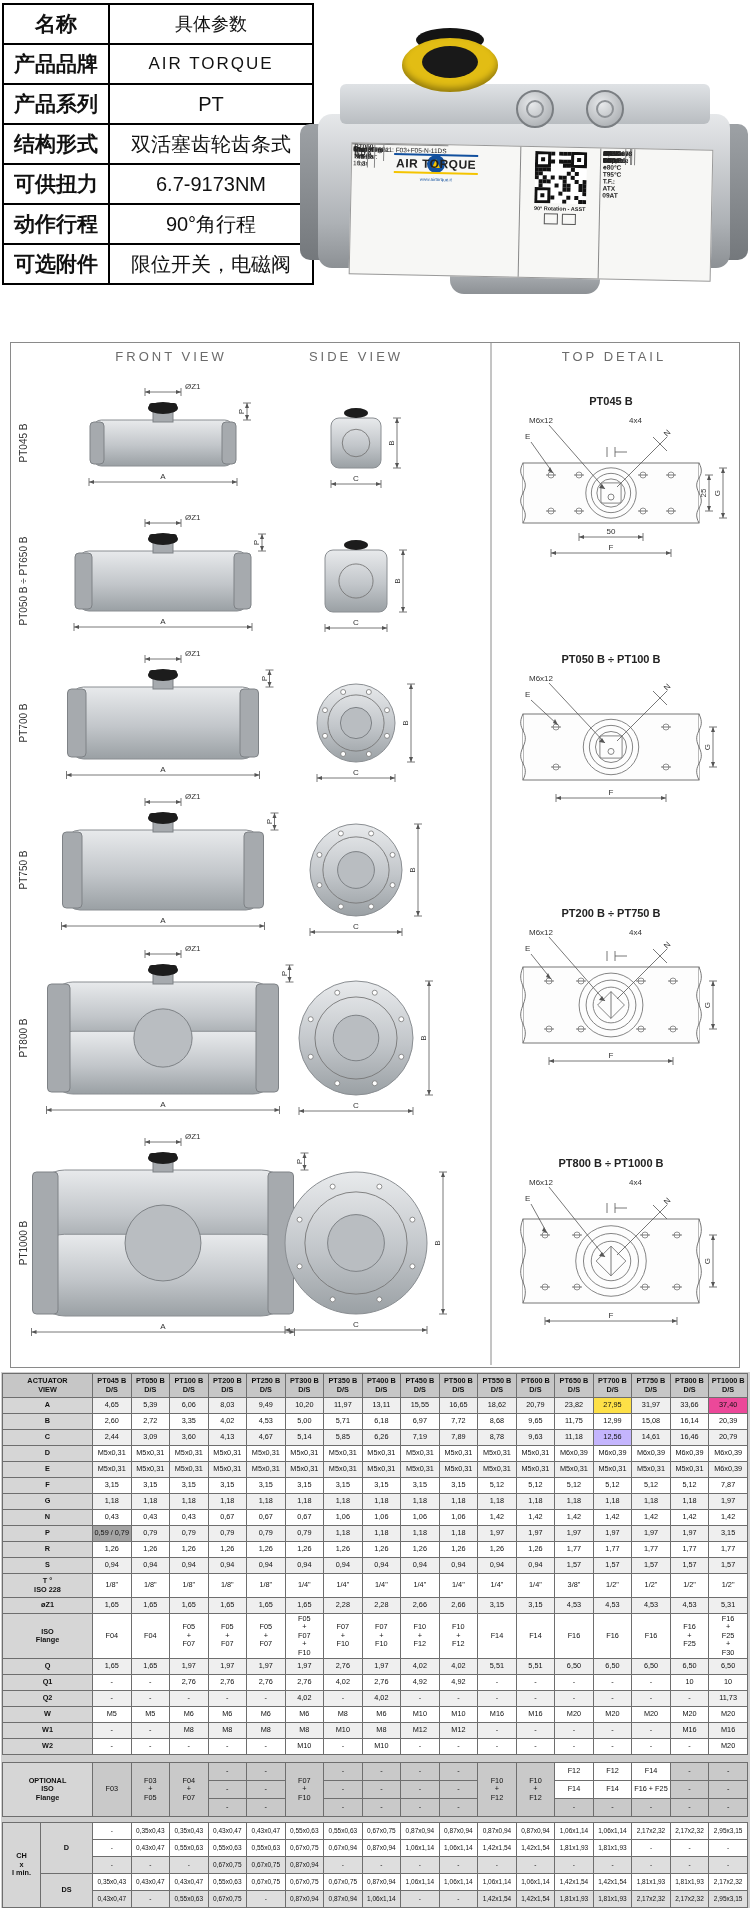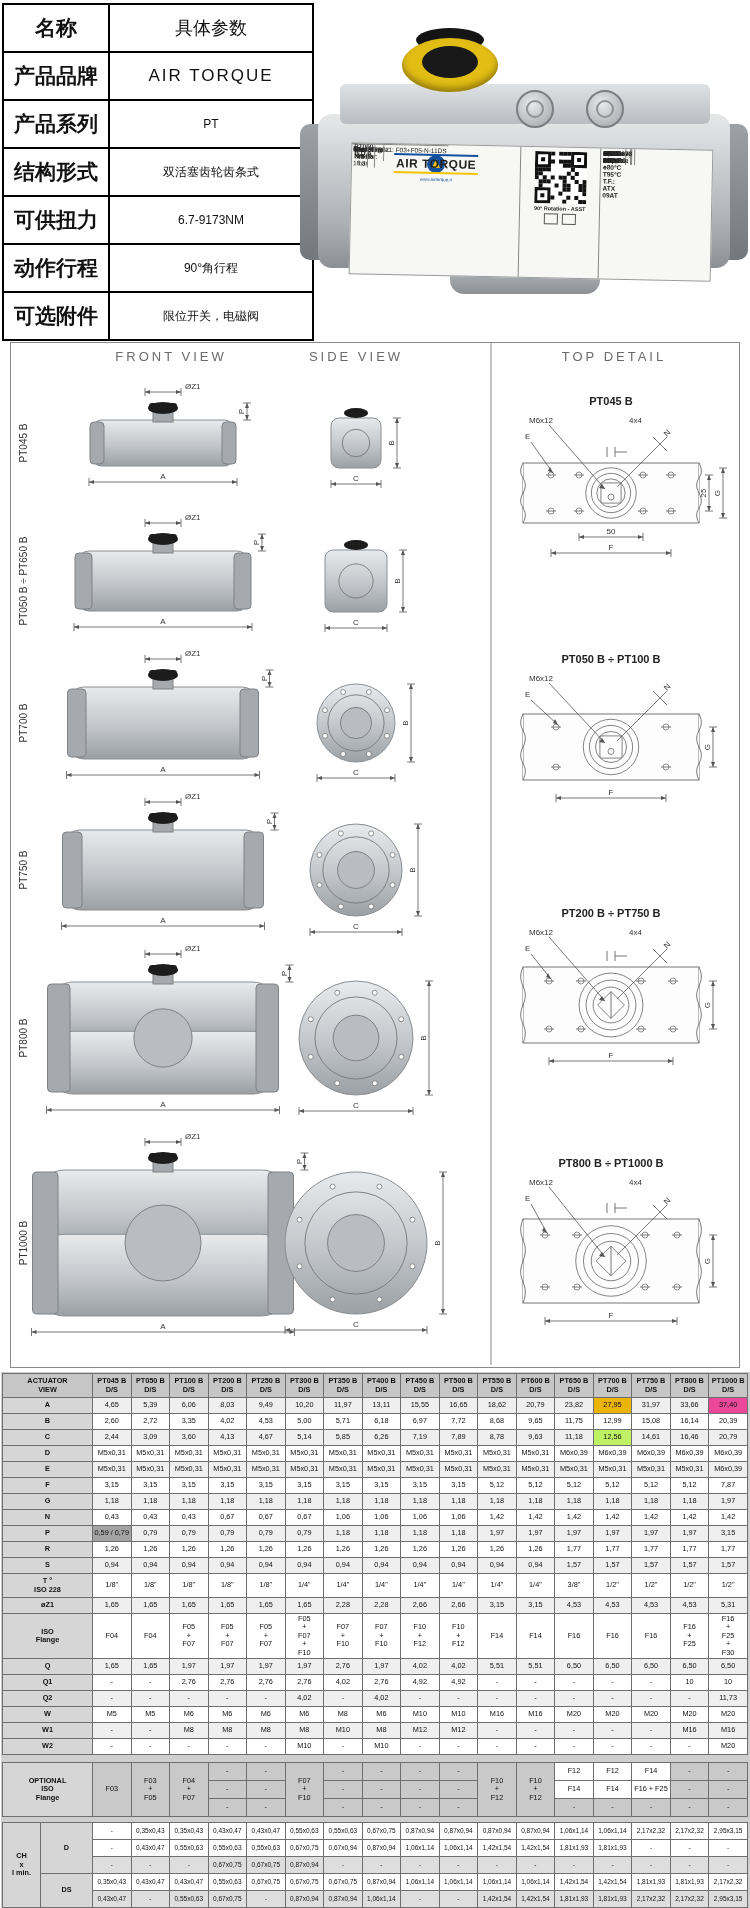--- a/index.html
+++ b/index.html
@@ -2,22 +2,22 @@
 <html><head>
 <meta charset="utf-8">
 <style>
   html,body{margin:0;padding:0;background:#fff;}
   .page{position:relative;width:750px;height:1908px;background:#fff;overflow:hidden;
         font-family:"Liberation Sans",sans-serif;color:#111;}
   
   .spec{position:absolute;left:2px;top:3px;border-collapse:collapse;background:#fff;}
   .spec td{border:2px solid #000;text-align:center;vertical-align:middle;}
   .spec .sl{width:100px;font-size:21px;font-weight:bold;padding:0 2px;}
-  .spec .sv{width:196px;font-size:12px;padding:0 3px;}
-  .spec tr{height:48px;margin-top:8px;}
+  .spec .sv{width:196px;font-size:20px;padding:0 3px;}
+  .spec tr{height:40px;margin-top:8px;}
   
   .photo{position:absolute;left:300px;top:28px;width:448px;height:300px;}
   .photo *{position:absolute;}
   .ind-top{left:116px;top:0;width:68px;height:24px;background:#141414;border-radius:50%;}
   .ind-ring{left:102px;top:10px;width:96px;height:54px;background:#e2bd14;border-radius:50%;box-shadow:inset 0 -4px 6px rgba(0,0,0,.35);}
   .ind-blk{left:122px;top:18px;width:56px;height:32px;background:#191919;border-radius:50%;}
   .top-plate{left:40px;top:56px;width:370px;height:40px;background:linear-gradient(#dfe2e5,#b9bdc1);border-radius:6px;}
   .cap-l{left:0;top:96px;width:44px;height:136px;background:linear-gradient(#9da1a5,#74787c);border-radius:10px;}
   .cap-r{left:404px;top:96px;width:44px;height:136px;background:linear-gradient(#9da1a5,#74787c);border-radius:10px;}
   .body-main{left:18px;top:86px;width:412px;height:154px;background:linear-gradient(#e6e8ea,#aeb2b6 70%,#8c9094);border-radius:14px;}
@@ -803,21 +803,21 @@
             <td class="dc zeb" style="background:#efefef">8,03</td>
             <td class="dc zeb" style="background:#efefef">9,49</td>
             <td class="dc zeb" style="background:#efefef">10,20</td>
             <td class="dc zeb" style="background:#efefef">11,97</td>
             <td class="dc zeb" style="background:#efefef">13,11</td>
             <td class="dc zeb" style="background:#efefef">15,55</td>
             <td class="dc zeb" style="background:#efefef">16,65</td>
             <td class="dc zeb" style="background:#efefef">18,62</td>
             <td class="dc zeb" style="background:#efefef">20,79</td>
             <td class="dc zeb" style="background:#efefef">23,82</td>
-            <td class="dc zeb" style="background:#eab308">27,95</td>
+            <td class="dc zeb" style="background:#fde047">27,95</td>
             <td class="dc zeb" style="background:#efefef">31,97</td>
             <td class="dc zeb" style="background:#efefef">33,66</td>
             <td class="dc zeb" style="background:#ec4899">37,40</td>
           </tr>
           <tr style="">
             <td class="lblc">B</td>
             <td class="dc">2,60</td>
             <td class="dc">2,72</td>
             <td class="dc">3,35</td>
             <td class="dc">4,02</td>
@@ -843,21 +843,21 @@
             <td class="dc zeb" style="background:#efefef">4,13</td>
             <td class="dc zeb" style="background:#efefef">4,67</td>
             <td class="dc zeb" style="background:#efefef">5,14</td>
             <td class="dc zeb" style="background:#efefef">5,85</td>
             <td class="dc zeb" style="background:#efefef">6,26</td>
             <td class="dc zeb" style="background:#efefef">7,19</td>
             <td class="dc zeb" style="background:#efefef">7,89</td>
             <td class="dc zeb" style="background:#efefef">8,78</td>
             <td class="dc zeb" style="background:#efefef">9,63</td>
             <td class="dc zeb" style="background:#efefef">11,18</td>
-            <td class="dc zeb" style="background:#bef264">12,56</td>
+            <td class="dc zeb" style="background:#c4b5fd">12,56</td>
             <td class="dc zeb" style="background:#efefef">14,61</td>
             <td class="dc zeb" style="background:#efefef">16,46</td>
             <td class="dc zeb" style="background:#efefef">20,79</td>
           </tr>
           <tr style="">
             <td class="lblc">D</td>
             <td class="dc">M5x0,31</td>
             <td class="dc">M5x0,31</td>
             <td class="dc">M5x0,31</td>
             <td class="dc">M5x0,31</td>

